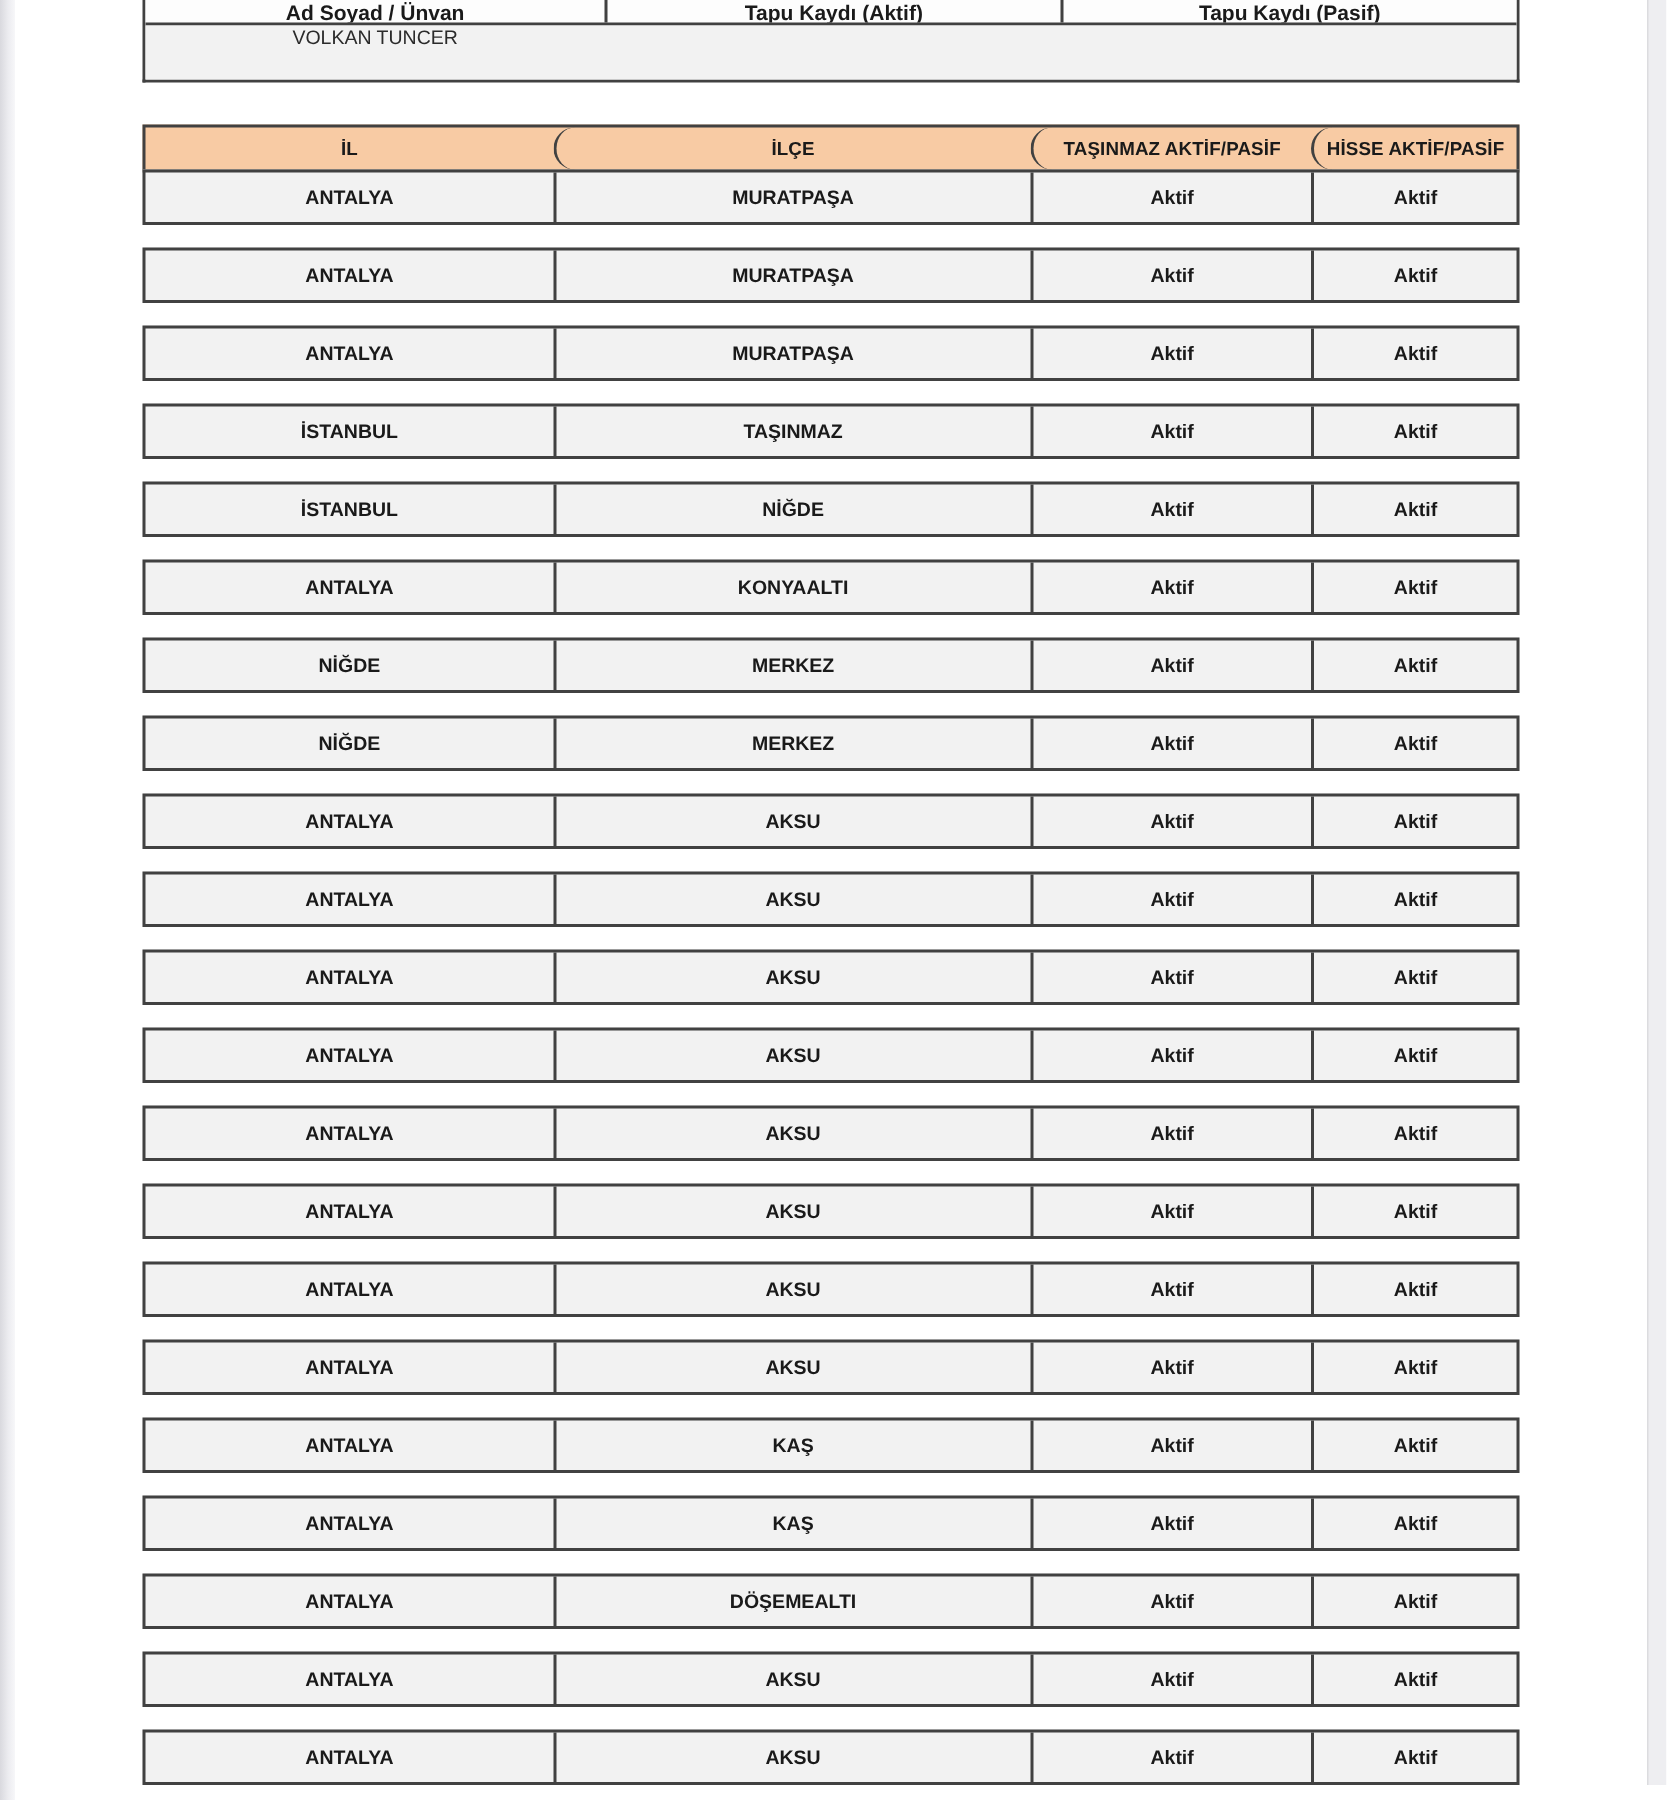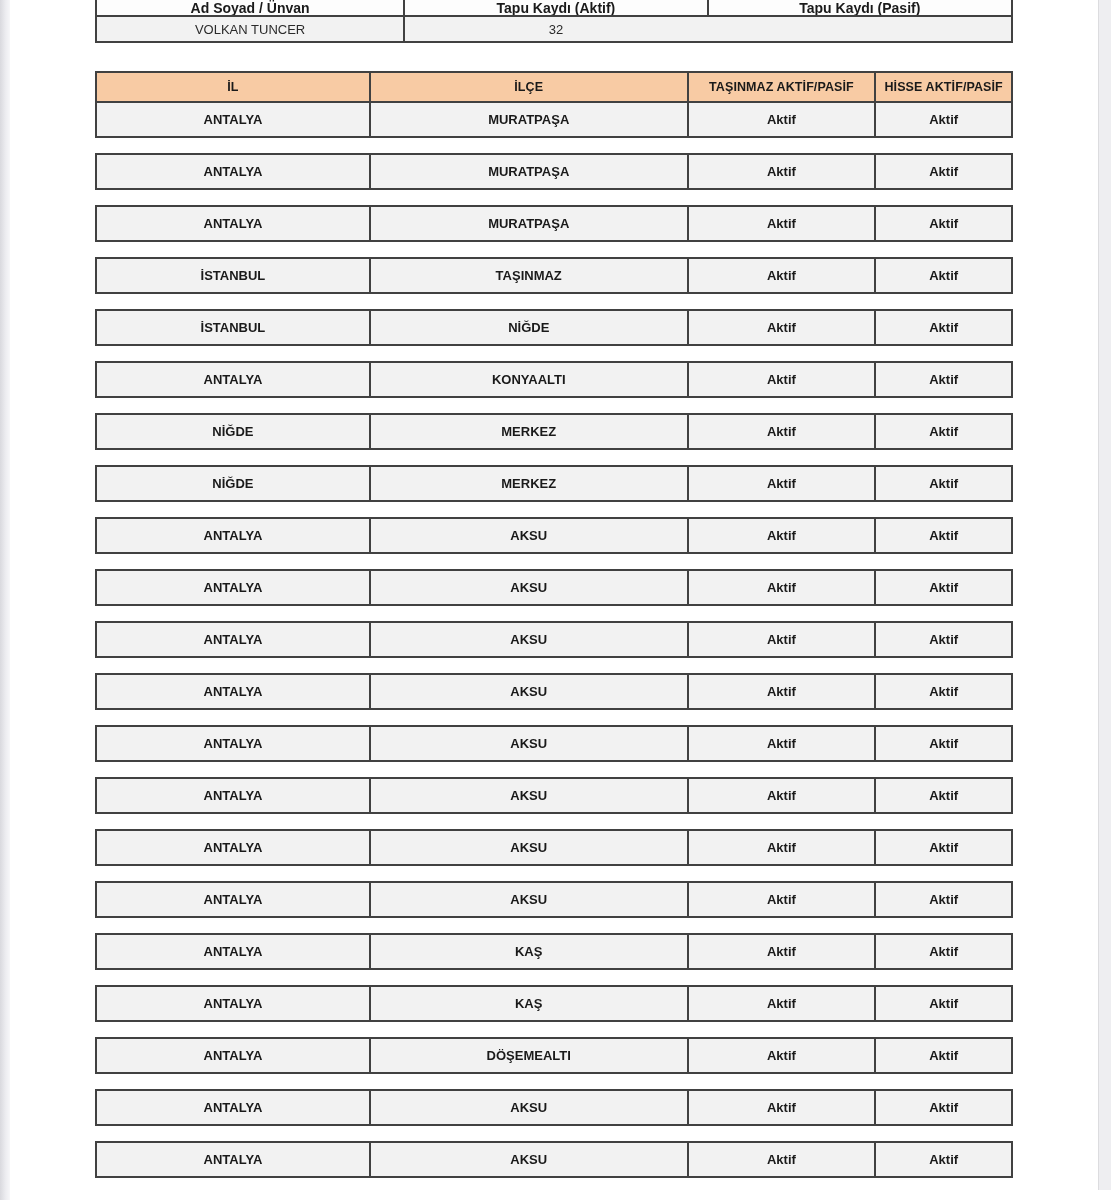--- a/index.html
+++ b/index.html
@@ -36,22 +36,22 @@
     border-top:none;
     width:918px;
   }
   .s-row{ display:flex;text-align:center; }
   .s-head{
     height:17px; background:#fdfdfd;
     border-bottom:2px solid var(--border-color);
     font-weight:bold; font-size:14px;
   }
   .s-vals{
-    height:24px; background:var(--cell-fill);
-    font-size:13px; color:#2b2b2b;
+    height:36px; background:var(--cell-fill);
+    font-size:13px; color:#2b2b2b;flex-direction:column;
   }
   .s-cell{
     display:flex; align-items:center; justify-content:center;
     overflow:hidden; white-space:nowrap;
   }
   .s-c1{ width:33.5%; }
   .s-c2{ width:33.2%; border-left:2px solid var(--border-color); }
   .s-c3{ flex:1;     border-left:2px solid var(--border-color); }
   
   .records-table{ margin-top:28px; width:918px; }
@@ -70,39 +70,38 @@
   }
   .rows-container .row-box:first-child{ margin-top:-2px; }
   .cell{
     display:flex; align-items:center; justify-content:center;
     overflow:hidden; white-space:nowrap;
   }
   .c-il{       width:29.75%; }
   .c-ilce{     width:34.75%; border-left:2px solid var(--border-color); }
   .c-tasinmaz{ width:20.55%; border-left:2px solid var(--border-color); }
   .c-hisse{    flex:1;       border-left:2px solid var(--border-color); }
-  .r-header .cell{ letter-spacing:0.1px; }
+  .r-header .cell{ letter-spacing:0.1px;border-radius:14px; }
 </style>
 </head>
 <body>
 
 <div class="edge-left"></div>
 <div class="edge-right"></div>
 
 <div class="doc">
 
   <div class="summary-table">
     <div class="s-row s-head">
       <div class="s-cell s-c1">Ad Soyad / Ünvan</div>
       <div class="s-cell s-c2">Tapu Kaydı (Aktif)</div>
       <div class="s-cell s-c3">Tapu Kaydı (Pasif)</div>
     </div>
     <div class="s-row s-vals">
       <div class="s-cell s-c1">VOLKAN TUNCER</div>
-      <div class="s-cell s-c2">32</div>
     </div>
   </div>
 
   <div class="records-table">
     <div class="r-header">
       <div class="cell c-il">İL</div>
       <div class="cell c-ilce">İLÇE</div>
       <div class="cell c-tasinmaz">TAŞINMAZ AKTİF/PASİF</div>
       <div class="cell c-hisse">HİSSE AKTİF/PASİF</div>
     </div>

